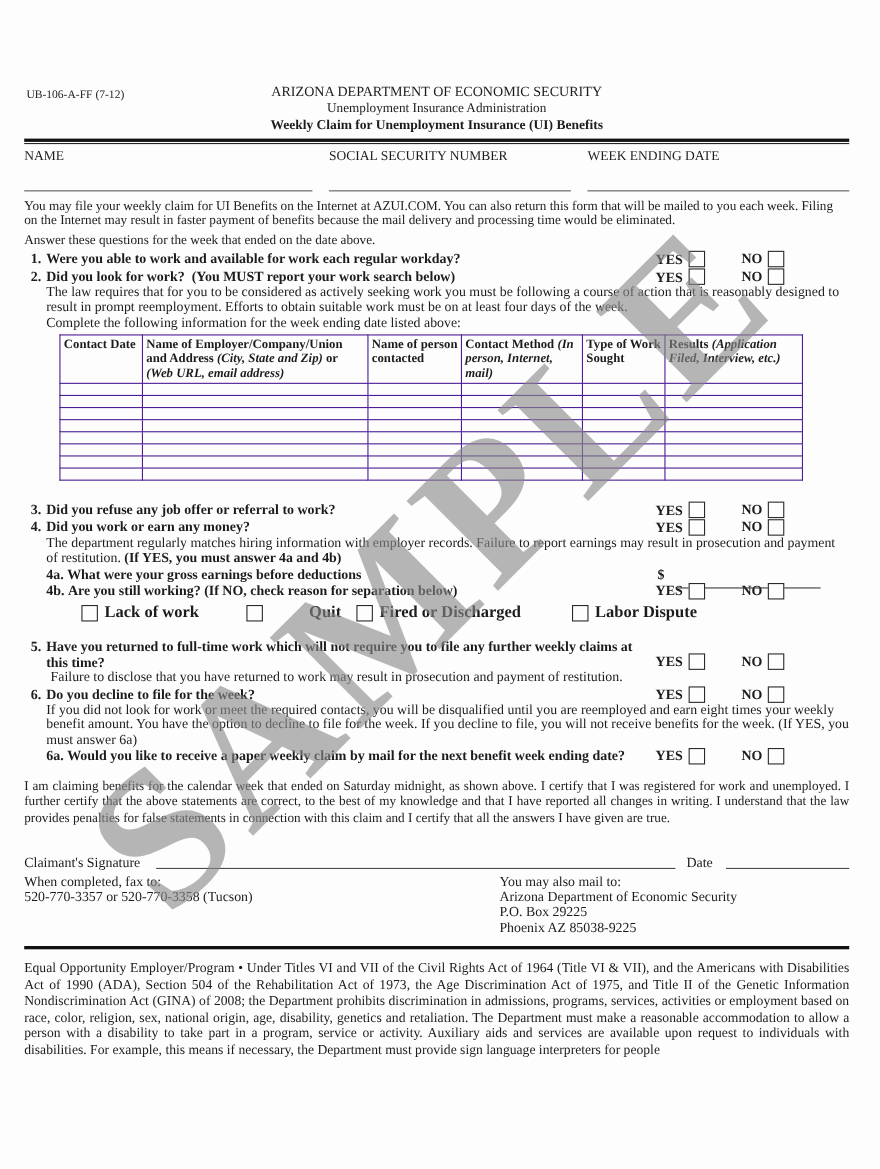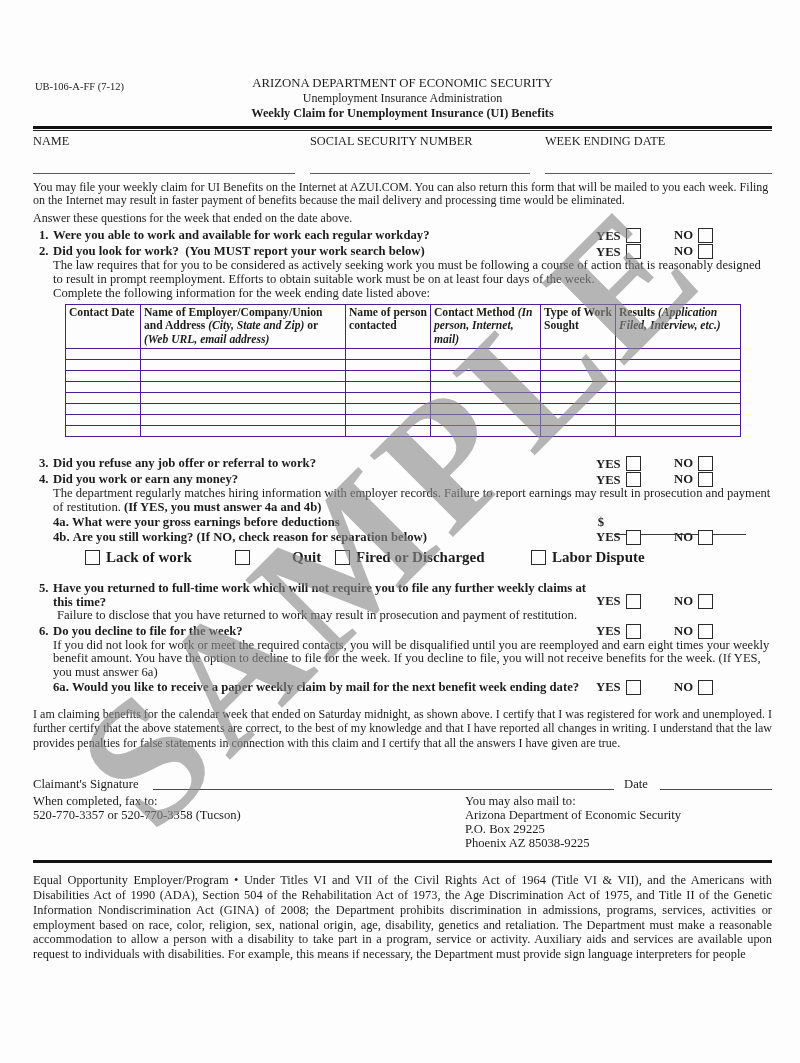--- a/index.html
+++ b/index.html
@@ -1,21 +1,21 @@
 <!DOCTYPE html>
 <html><head>
 <meta charset="utf-8">
 <style>
   html,body { margin:0; padding:0; background:#ffffff; }
   .page {
     position:relative; width:800px; height:1063px; margin:0 auto;
     background:#fdfdfd; color:#1c1c1c;
     font-family:"Liberation Serif", serif; overflow:hidden;
   }
-  .content { position:relative; padding:76px 28px 0 33px; }
+  .content { position:relative; padding:76px 28px 0 22px; }
 
   
   .watermark {
     position:absolute; left:390px; top:515px; z-index:6;
     transform:translate(-50%,-50%) rotate(-45deg);
     font-family:"Liberation Serif", serif; font-weight:bold;
     font-size:178px; letter-spacing:8px; white-space:nowrap;
     color:rgba(137,137,137,0.62); pointer-events:none; user-select:none;
   }
 

